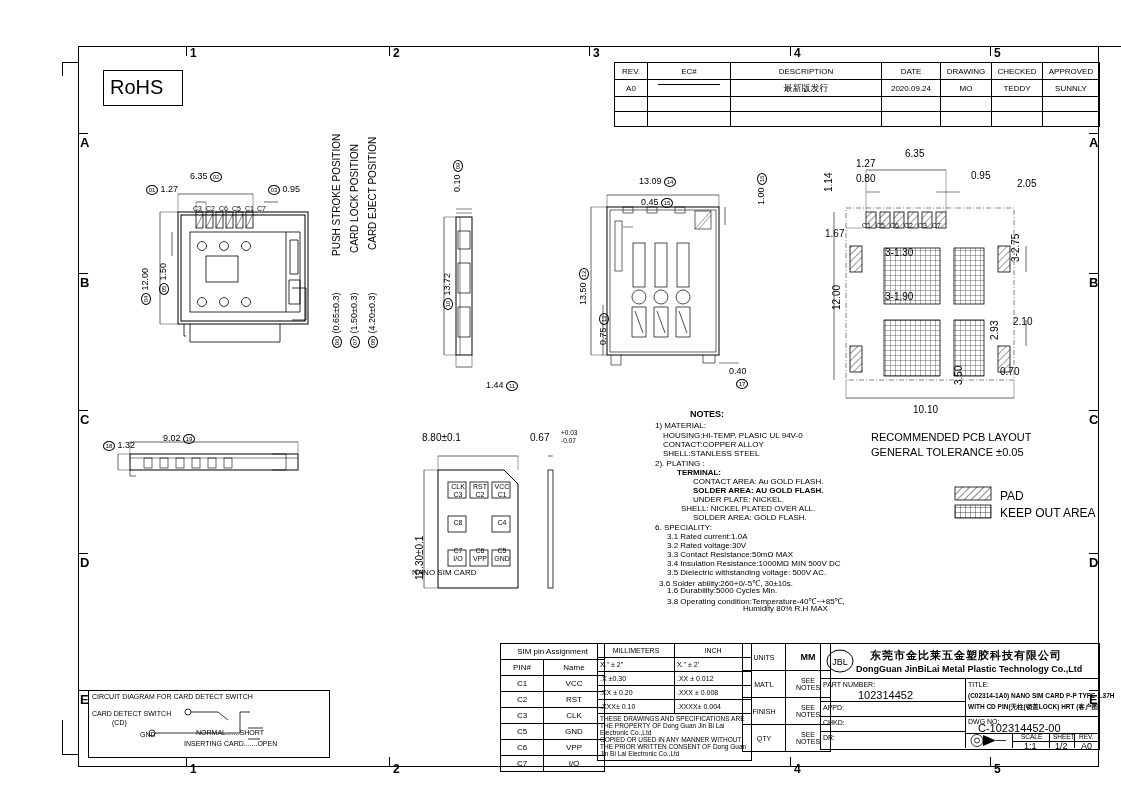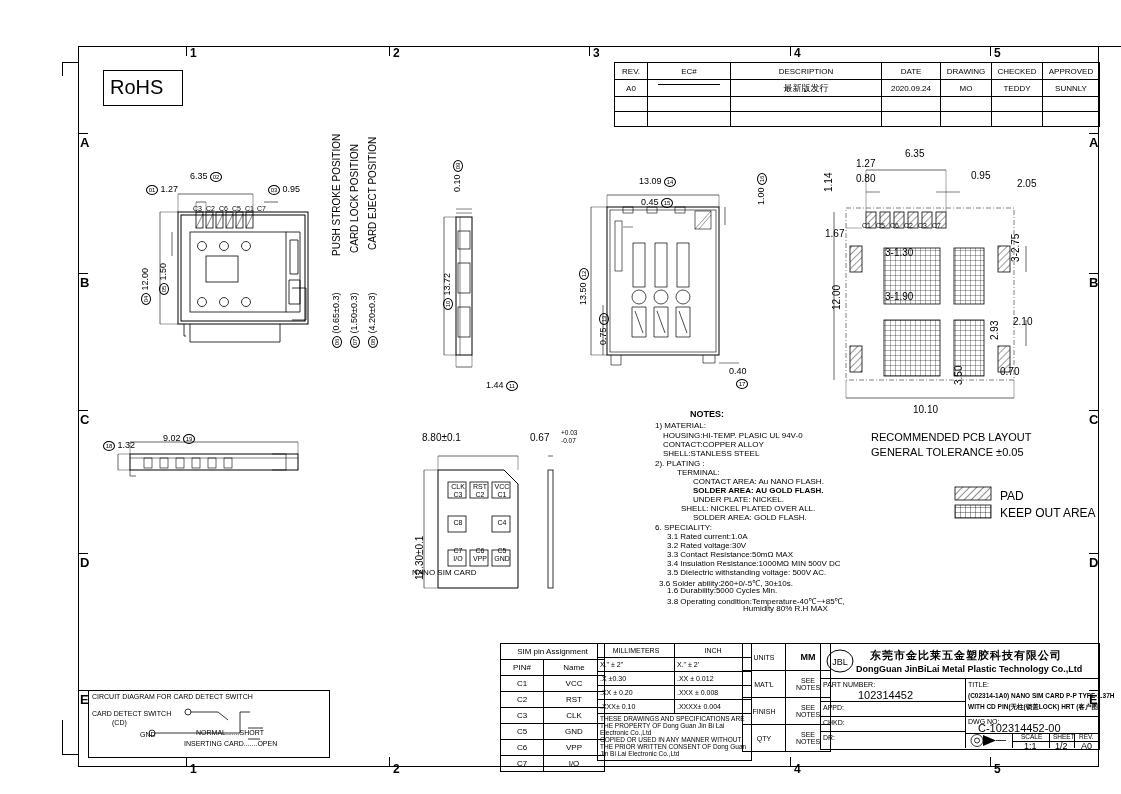--- a/index.html
+++ b/index.html
@@ -487,22 +487,22 @@
   <div class="t t12" style="left:1000px;top:489px;">PAD</div>
   <div class="t t12" style="left:1000px;top:506px;">KEEP OUT AREA</div>
 
   <div class="t t9 b" style="left:690px;top:409px;">NOTES:</div>
   <div class="abs" style="left:655px;top:421px;width:250px;">
     <div class="t t8" style="left:0px;top:0px;">1) MATERIAL:</div>
     <div class="t t8" style="left:8px;top:10px;">HOUSING:HI-TEMP. PLASIC UL 94V-0</div>
     <div class="t t8" style="left:8px;top:19px;">CONTACT:COPPER ALLOY</div>
     <div class="t t8" style="left:8px;top:28px;">SHELL:STANLESS STEEL</div>
     <div class="t t8" style="left:0px;top:38px;">2). PLATING :</div>
-    <div class="t t8" style="left:22px;top:47px;">TERMINAL:</div>
-    <div class="t t8" style="left:38px;top:56px;">CONTACT AREA: Au NANO FLASH.</div>
+    <div class="t t8" style="left:22px;top:47px;font-weight:bold;">TERMINAL:</div>
+    <div class="t t8" style="left:38px;top:56px;">CONTACT AREA: Au GOLD FLASH.</div>
     <div class="t t8" style="left:38px;top:65px;font-weight:bold;">SOLDER AREA: AU GOLD FLASH.</div>
     <div class="t t8" style="left:38px;top:74px;">UNDER PLATE: NICKEL.</div>
     <div class="t t8" style="left:26px;top:83px;">SHELL: NICKEL PLATED OVER ALL.</div>
     <div class="t t8" style="left:38px;top:92px;">SOLDER AREA: GOLD FLASH.</div>
     <div class="t t8" style="left:0px;top:102px;">6. SPECIALITY:</div>
     <div class="t t8" style="left:12px;top:111px;">3.1 Rated current:1.0A</div>
     <div class="t t8" style="left:12px;top:120px;">3.2 Rated voltage:30V</div>
     <div class="t t8" style="left:12px;top:129px;">3.3 Contact Resistance:50mΩ MAX</div>
     <div class="t t8" style="left:12px;top:138px;">3.4 Insulation Resistance:1000MΩ MIN 500V DC</div>
     <div class="t t8" style="left:12px;top:147px;">3.5 Dielectric withstanding voltage: 500V AC.</div>

